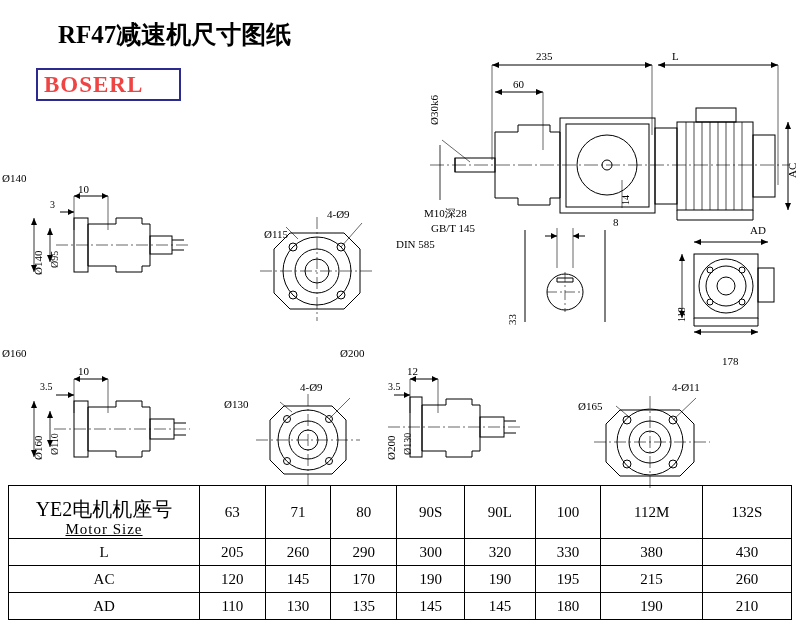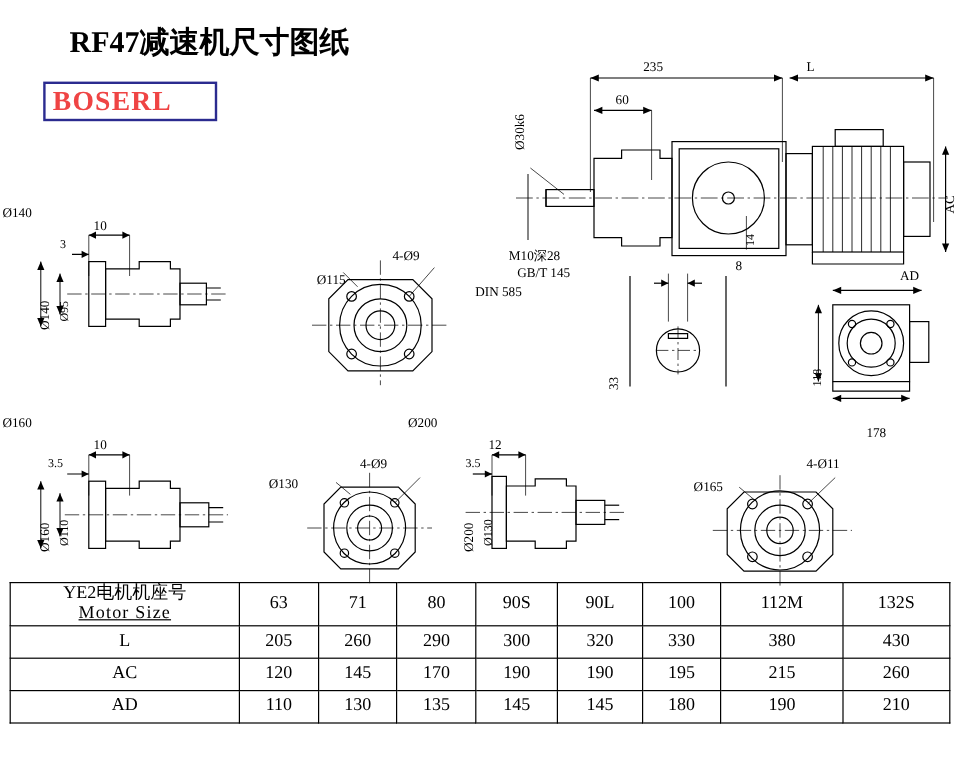--- a/index.html
+++ b/index.html
@@ -42,21 +42,21 @@
     border:1px solid #000;
     text-align:center;
     height:26px;
     padding:0;
   }
   #spec-table td.head{
     width:190px;
     font-size:15px;
     line-height:1.15;
   }
-  #spec-table td.head .cn{font-size:15px;}
+  #spec-table td.head .cn{font-size:20px;margin-top:12px;}
   #spec-table td.head .en{font-size:15px;letter-spacing:1px;text-decoration:underline;}
   #spec-table td.rowlbl{width:190px;}
 </style>
 </head>
 <body>
 
 <div class="abs" id="title">RF47减速机尺寸图纸</div>
 <div class="abs" id="logo-box"></div>
 <div class="abs" id="logo-text">BOSERL</div>
 

